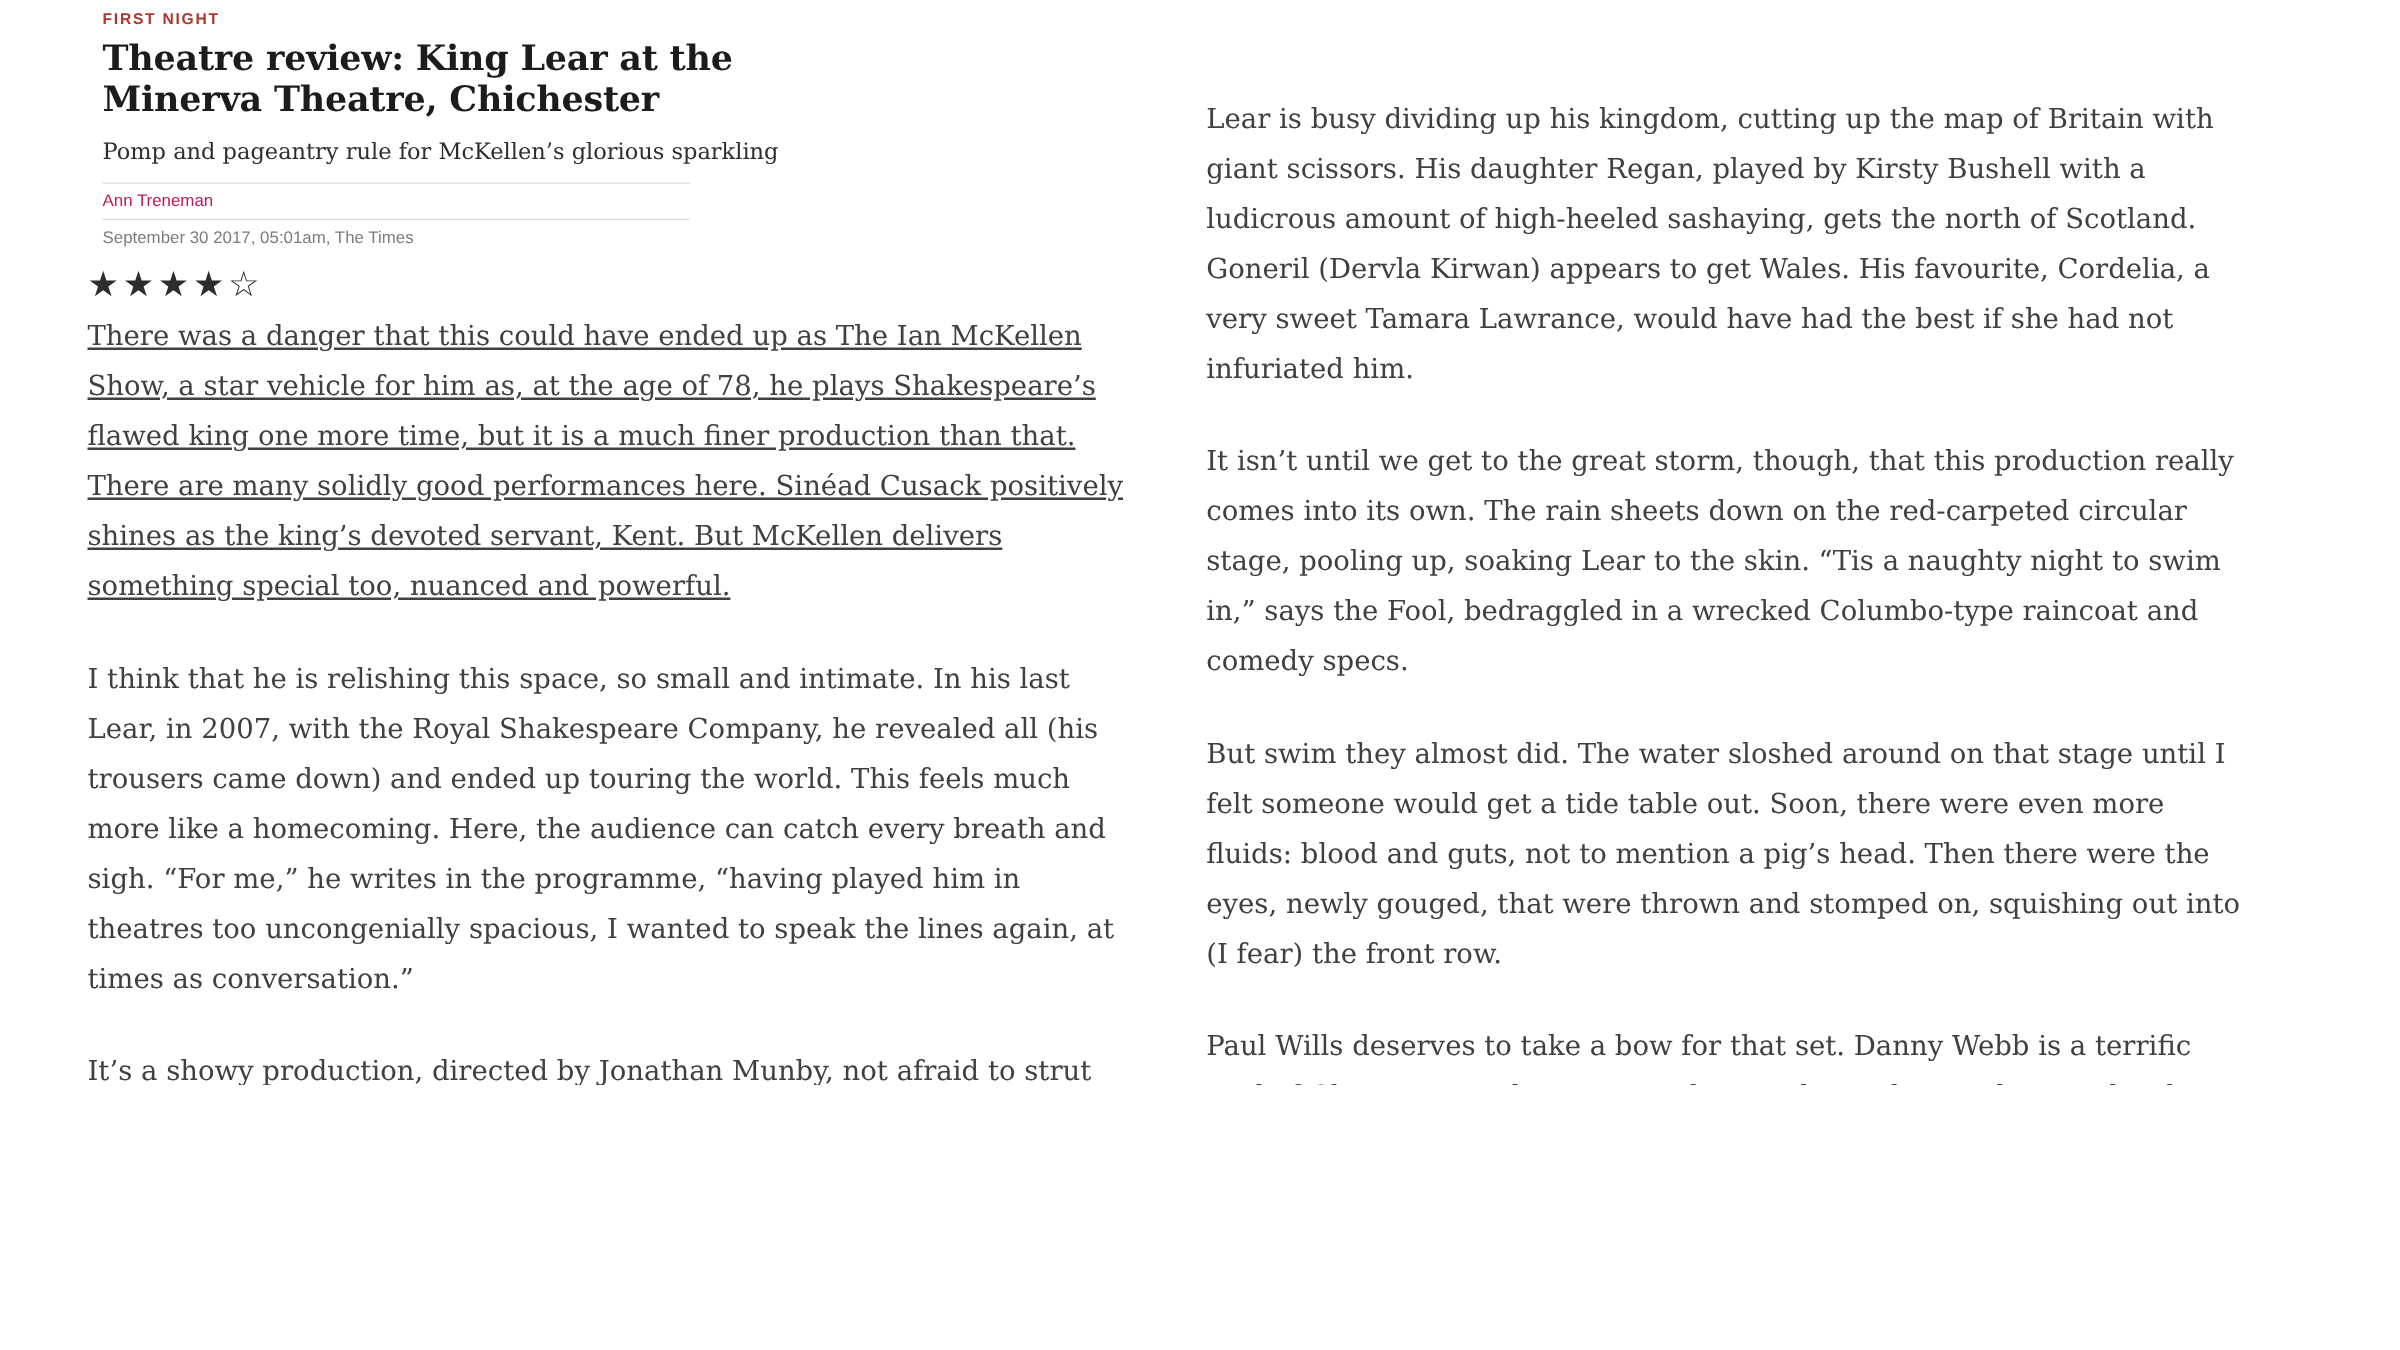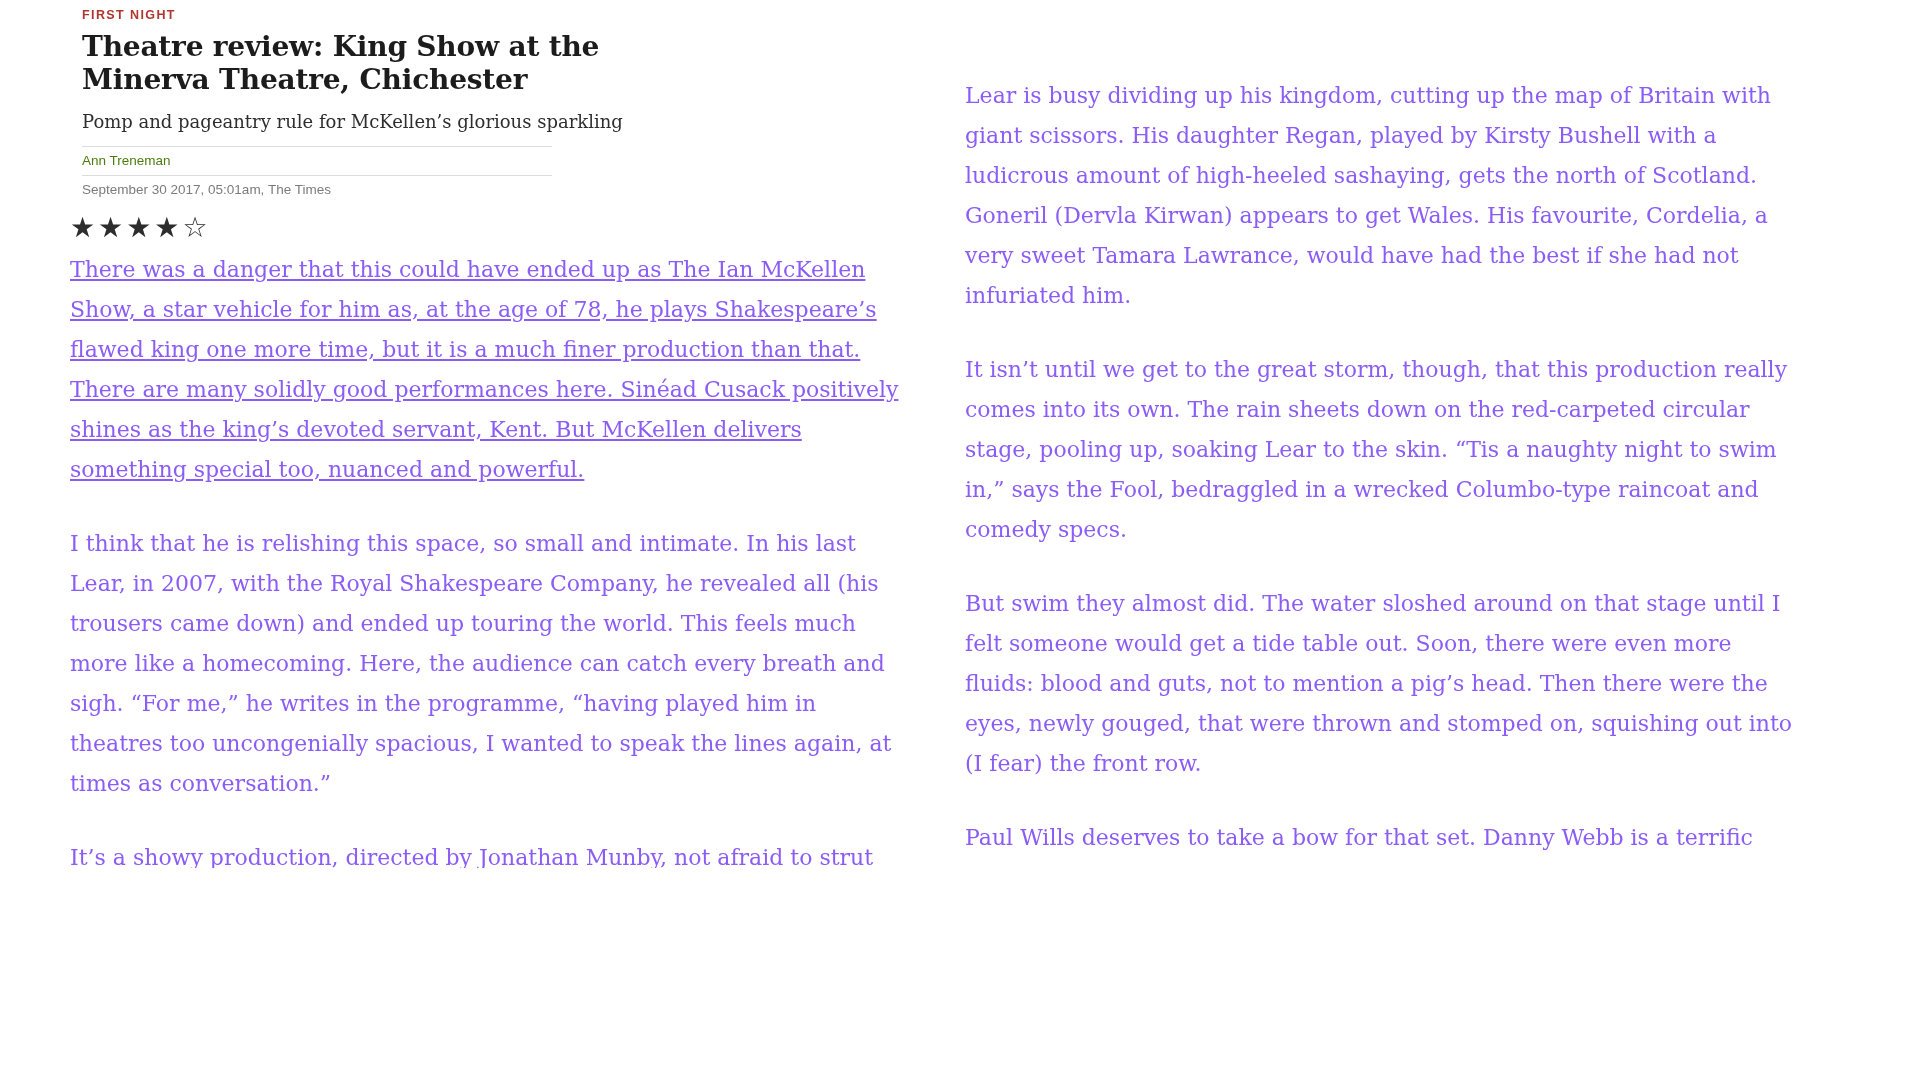--- a/index.html
+++ b/index.html
@@ -40,38 +40,38 @@
     font-size: 18px;
     line-height: 24px;
     color: #2e2e2e;
   }
   .meta {
     margin-top: 12px;
     width: 470px;
     font-family: "Liberation Sans", sans-serif;
   }
   .rule { height: 0; border-top: 1px solid #dcdcdc; }
-  .byline   { font-size: 13.5px; color: #4d7c0f; padding: 6px 0 7px 0; }
+  .byline   { font-size: 13.5px; color: #be185d; padding: 6px 0 7px 0; }
   .dateline { font-size: 13.5px; color: #7c7c7c; padding: 6px 0 6px 0; }
 
   .stars {
     margin: 8px 0 0 0;
     font-family: "DejaVu Sans", sans-serif;
     font-size: 28px;
     line-height: 33px;
     letter-spacing: 3px;
     color: #2d2d2d;
     white-space: nowrap;
   }
 
   p.body {
     margin: 0 0 34px 0;
     font-size: 22px;
     line-height: 40px;
-    color: #8b5cf6;
+    color: #404040;
   }
   .col-left p.body:first-of-type { margin-top: 6px; text-decoration: underline; }
   p.body.no-gap { margin-bottom: 0; }
   p.boxoffice {
     margin: 0;
     font-style: italic;
     font-size: 22px;
     line-height: 40px;
     color: #3c3c3c;
   }
@@ -79,21 +79,21 @@
 </head>
 <body>
 
 <div class="page">
 
   <div class="col col-left">
 
     <div class="header-block">
       <div class="kicker">FIRST NIGHT</div>
 
-      <h1 class="headline">Theatre review: King Show at the Minerva Theatre, Chichester</h1>
+      <h1 class="headline">Theatre review: King Lear at the Minerva Theatre, Chichester</h1>
 
       <p class="standfirst">Pomp and pageantry rule for McKellen’s glorious sparkling</p>
 
       <div class="meta">
         <div class="rule"></div>
         <div class="byline">Ann Treneman</div>
         <div class="rule"></div>
         <div class="dateline">September 30 2017, 05:01am, The Times</div>
       </div>
     </div>

